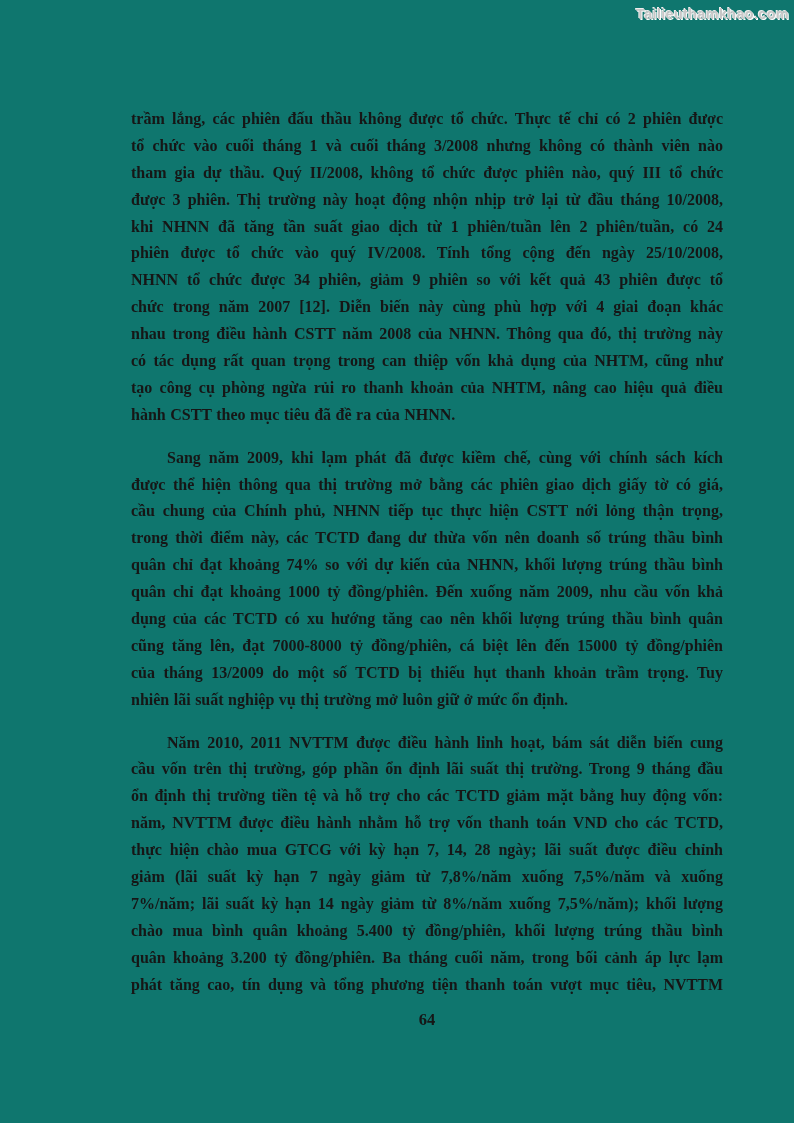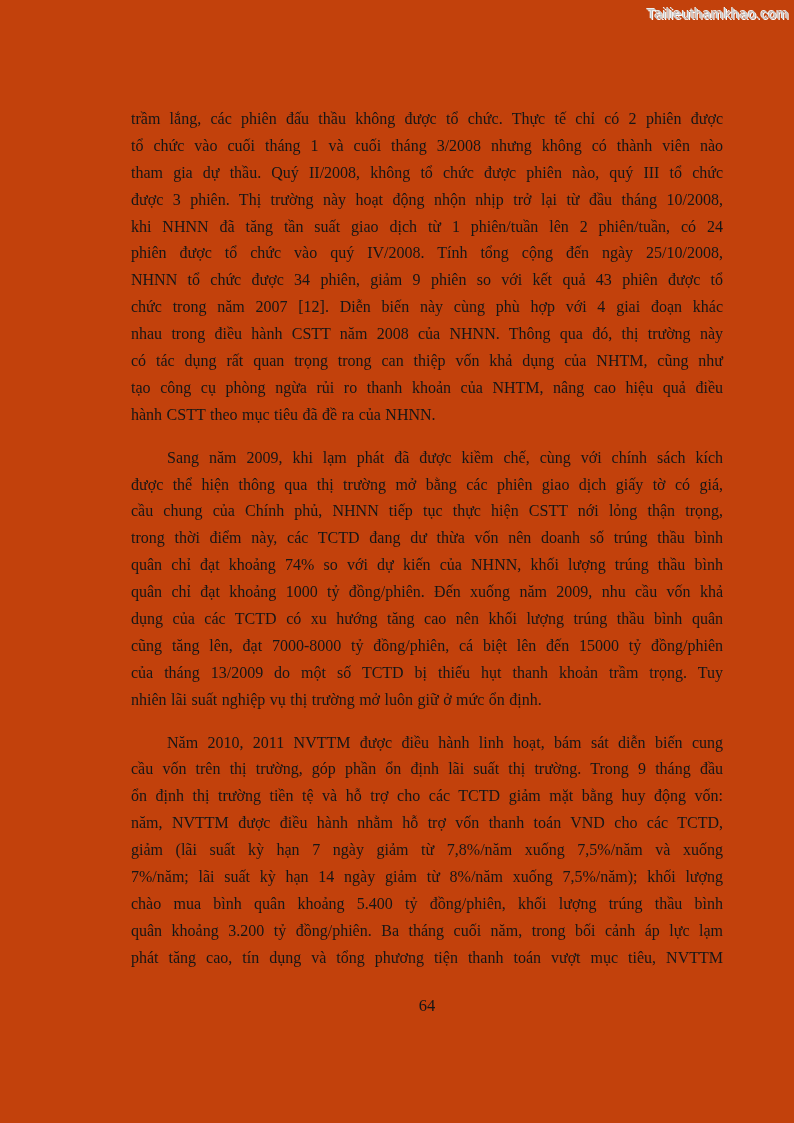--- a/index.html
+++ b/index.html
@@ -5,21 +5,22 @@
   html, body { margin: 0; padding: 0; }
   body {
     width: 794px; height: 1123px;
     background: #ffffff;
     position: relative;
     font-family: "Liberation Serif", serif;
     overflow: hidden;
   }
   .page {
     position: absolute; inset: 0;
-    background: #c2410c;
+    background: #0f766e;
+    font-weight: bold;
   }
   .watermark {
     position: absolute;
     top: 6px; right: 5px;
     font-family: "Liberation Sans", sans-serif;
     font-size: 14.5px;
     letter-spacing: 0.3px;
     color: #c7c7c7;
     text-shadow: -1px -1px 0 #efefef, 1px 1px 0 #ffffff;
   }
@@ -35,21 +36,21 @@
   .line {
     line-height: 26.9px;
     height: 26.9px;
     text-align: justify;
     text-align-last: justify;
     word-spacing: 0.5px;
   }
   .line.first-indent { text-indent: 36px; }
   .line.align-left { text-align-last: left; }
   .page-number {
-    margin-top: 24px;
+    margin-top: 11px;
     text-align: center;
     font-size: 16.5px;
     color: #161616;
   }
 </style>
 </head>
 <body>
 
 <div class="page">
   <div class="watermark">Tailieuthamkhao.com</div>
@@ -80,20 +81,21 @@
           <div class="line">dụng của các TCTD có xu hướng tăng cao nên khối lượng trúng thầu bình quân</div>
           <div class="line">cũng tăng lên, đạt 7000-8000 tỷ đồng/phiên, cá biệt lên đến 15000 tỷ đồng/phiên</div>
           <div class="line">của tháng 13/2009 do một số TCTD bị thiếu hụt thanh khoản trầm trọng. Tuy</div>
           <div class="line align-left">nhiên lãi suất nghiệp vụ thị trường mở luôn giữ ở mức ổn định.</div>
         </div>
         <div class="para">
           <div class="line first-indent">Năm 2010, 2011 NVTTM được điều hành linh hoạt, bám sát diễn biến cung</div>
           <div class="line">cầu vốn trên thị trường, góp phần ổn định lãi suất thị trường. Trong 9 tháng đầu</div>
           <div class="line">ổn định thị trường tiền tệ và hỗ trợ cho các TCTD giảm mặt bằng huy động vốn:</div>
           <div class="line">năm, NVTTM được điều hành nhằm hỗ trợ vốn thanh toán VND cho các TCTD,</div>
+          <div class="line">thực hiện chào mua GTCG với kỳ hạn 7, 14, 28 ngày; lãi suất được điều chỉnh</div>
           <div class="line">giảm (lãi suất kỳ hạn 7 ngày giảm từ 7,8%/năm xuống 7,5%/năm và xuống</div>
           <div class="line">7%/năm; lãi suất kỳ hạn 14 ngày giảm từ 8%/năm xuống 7,5%/năm); khối lượng</div>
           <div class="line">chào mua bình quân khoảng 5.400 tỷ đồng/phiên, khối lượng trúng thầu bình</div>
           <div class="line">quân khoảng 3.200 tỷ đồng/phiên. Ba tháng cuối năm, trong bối cảnh áp lực lạm</div>
           <div class="line">phát tăng cao, tín dụng và tổng phương tiện thanh toán vượt mục tiêu, NVTTM</div>
         </div>
       </div>
     <div class="page-number">64</div>
   </div>
 </div>

